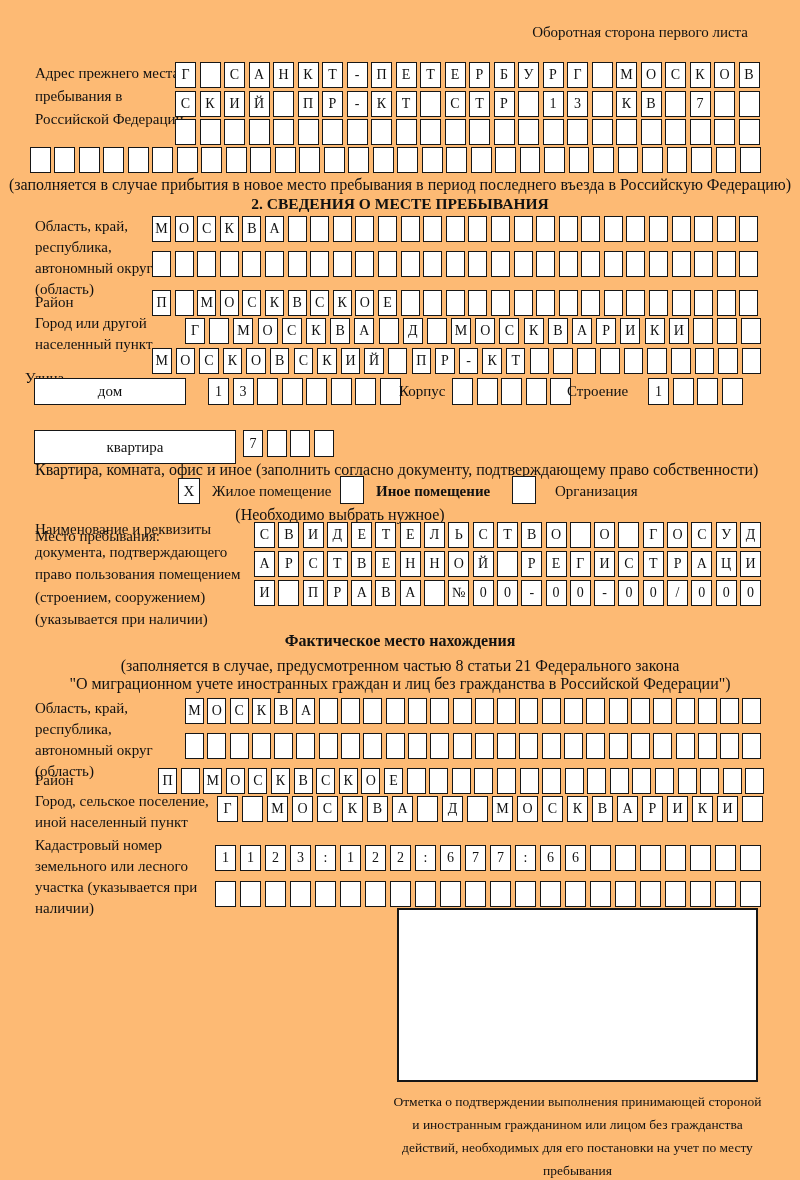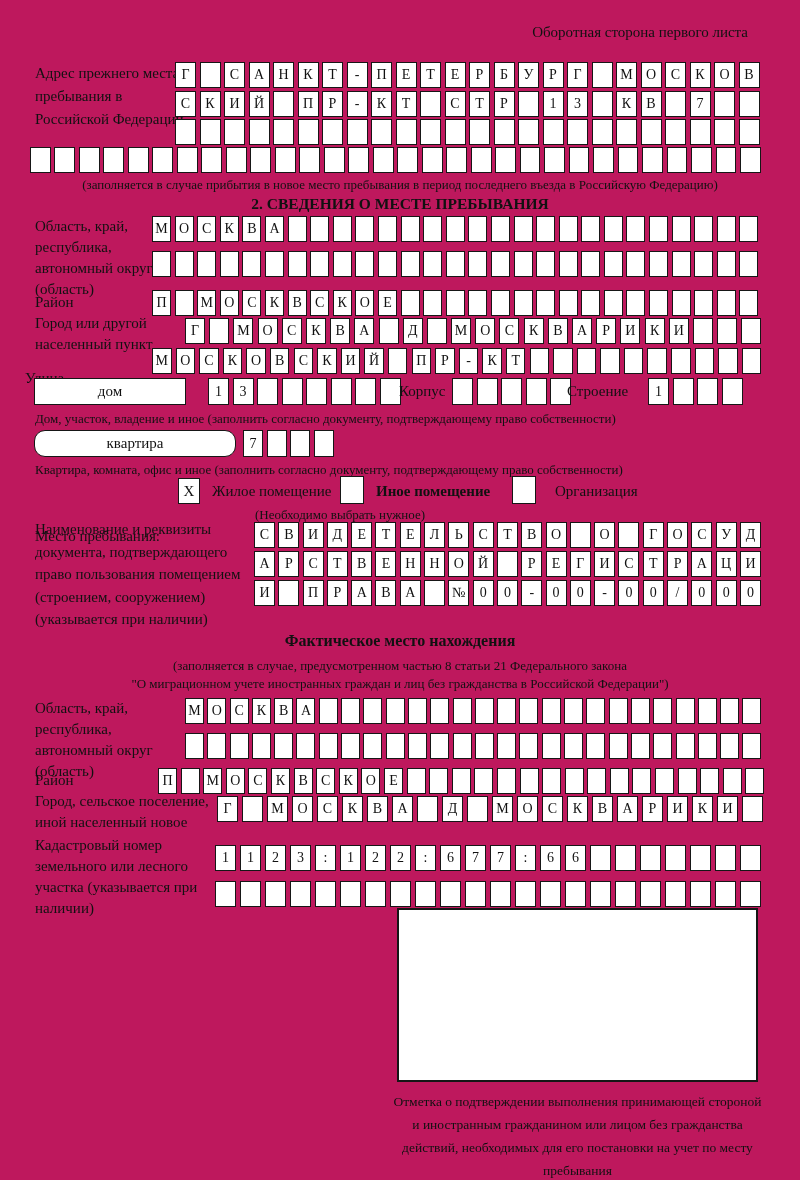--- a/index.html
+++ b/index.html
@@ -1,27 +1,27 @@
 <!DOCTYPE html>
 <html><head>
 <meta charset="utf-8">
 <style>
   html,body{margin:0;padding:0;background:#fff;}
   .page{
     position:relative;
     width:800px;
     height:1180px;
-    background:#be185d;
+    background:#fdba74;
     font-family:"Liberation Serif","DejaVu Serif",serif;
     color:#111;
     overflow:hidden;
   }
   .abs{position:absolute;}
   .lbl{font-size:15px;line-height:21px;}
-  .note{font-size:13px;line-height:17px;}
+  .note{font-size:16px;line-height:17px;}
   .center-text{position:absolute;left:0;width:100%;text-align:center;}
   .bold{font-weight:bold;}
   .cells{position:absolute;display:flex;gap:var(--gap,3.5px);}
   .cells .cell{
     box-sizing:border-box;
     width:var(--cw,21px);
     height:var(--ch,26px);
     border:1.8px solid #161616;
     display:flex;align-items:center;justify-content:center;
     font-size:14px;line-height:1;background:#fff;
@@ -341,23 +341,22 @@
       <span class="cell"></span>
     </div>
   <div class="abs lbl" style="left:567px;top:381px;">Строение</div>
   <div class="cells" style="left:648px;top:378px;--ch:27px;">
       <span class="cell">1</span>
       <span class="cell"></span>
       <span class="cell"></span>
       <span class="cell"></span>
     </div>
 
-  <div class="abs note" style="left:35px;top:410px;width:740px;">Дом, участок, владение и иное (заполнить согласно документу, подтверждающему право собственности)</div>
-
-  <div class="field-box" style="left:34px;top:430px;width:202px;height:27px;border-radius:11px;">квартира</div>
+
+  <div class="field-box" style="left:34px;top:430px;width:202px;height:34px;">квартира</div>
   <div class="cells" style="left:243px;top:430px;--ch:27px;--cw:20px;">
       <span class="cell">7</span>
       <span class="cell"></span>
       <span class="cell"></span>
       <span class="cell"></span>
     </div>
 
   <div class="abs note" style="left:35px;top:461px;width:740px;">Квартира, комната, офис и иное (заполнить согласно документу, подтверждающему право собственности)</div>
 
   <div class="abs lbl" style="left:35px;top:481px;margin-top:45px;">Место пребывания:</div>
@@ -527,21 +526,21 @@
       <span class="cell"></span>
       <span class="cell"></span>
       <span class="cell"></span>
       <span class="cell"></span>
       <span class="cell"></span>
       <span class="cell"></span>
       <span class="cell"></span>
       <span class="cell"></span>
     </div>
 
-  <div class="abs lbl" style="left:35px;top:791px;width:195px;">Город, сельское поселение, иной населенный новое</div>
+  <div class="abs lbl" style="left:35px;top:791px;width:195px;">Город, сельское поселение, иной населенный пункт</div>
   <div class="cells" style="left:217px;top:796px;--cw:21px;--gap:4px;">
       <span class="cell">Г</span>
       <span class="cell"></span>
       <span class="cell">М</span>
       <span class="cell">О</span>
       <span class="cell">С</span>
       <span class="cell">К</span>
       <span class="cell">В</span>
       <span class="cell">А</span>
       <span class="cell"></span>

